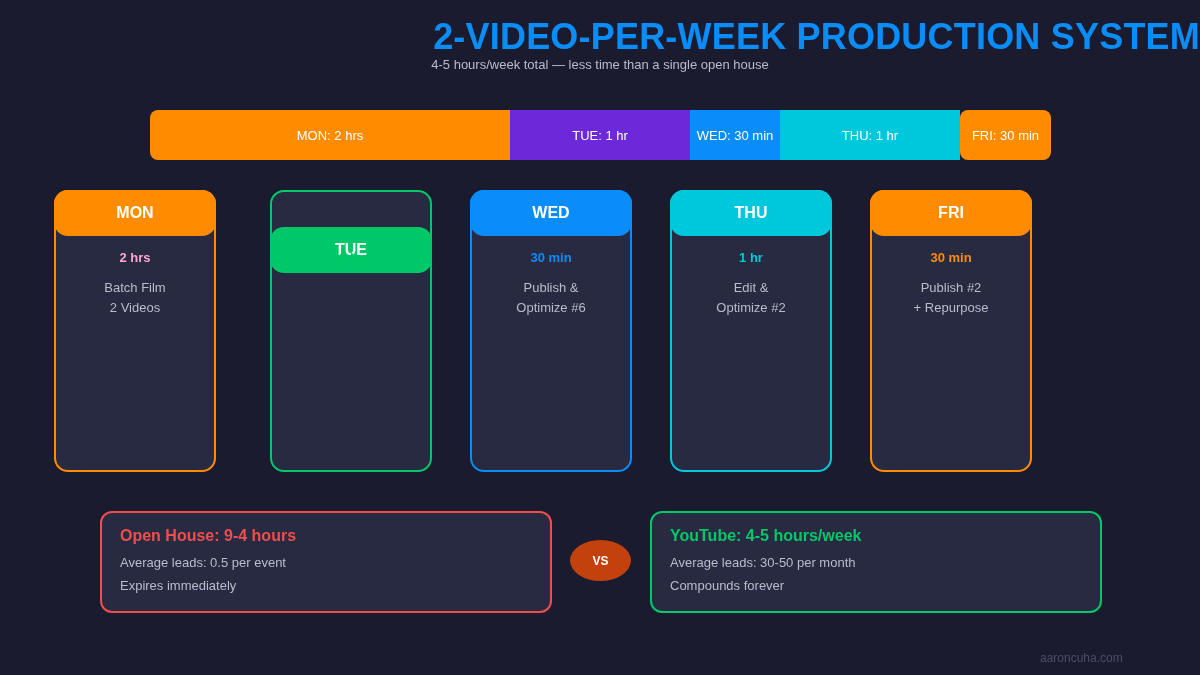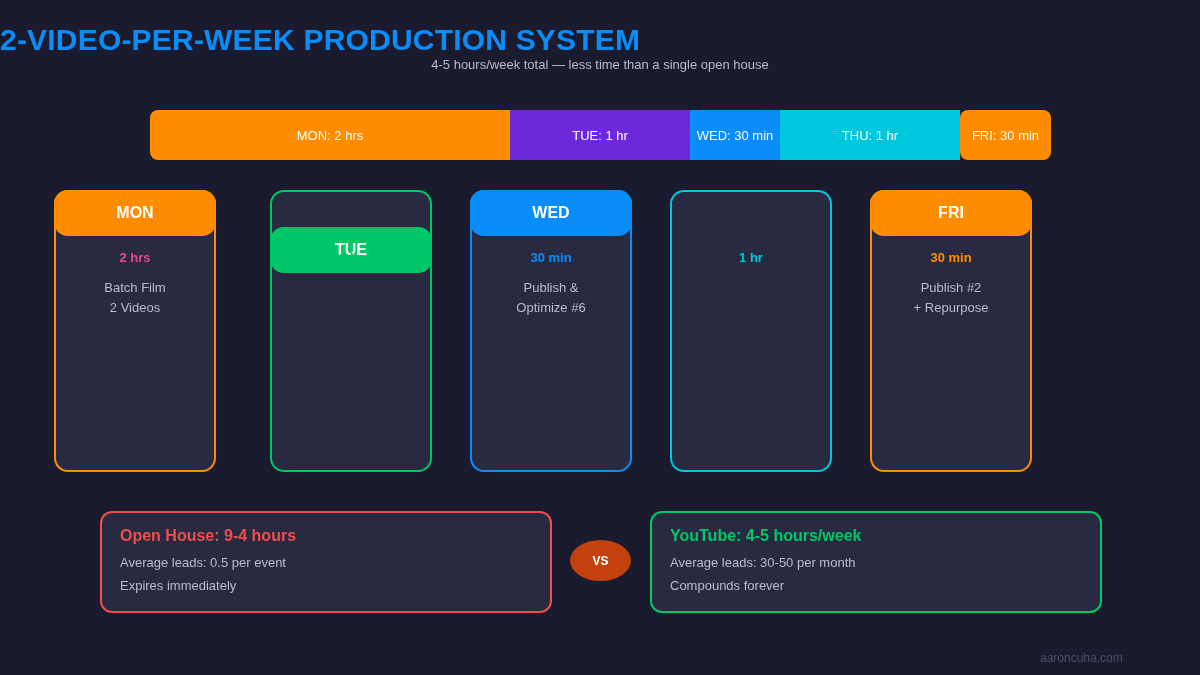--- a/index.html
+++ b/index.html
@@ -3,22 +3,22 @@
 <meta charset="utf-8">
 <style>
   html, body { margin: 0; padding: 0; }
   body {
     width: 1200px; height: 675px; overflow: hidden;
     background: #1a1b2e;
     font-family: "Liberation Sans", sans-serif;
     position: relative;
   }
   .title {
-    position: absolute; left: 0; top: 23px; width: 1200px;
-    text-align: left; color: #0a8df8; font-weight: bold; font-size: 30px;
+    position: absolute; left: 0; top: 16px; width: 1200px;
+    text-align: right; color: #0a8df8; font-weight: bold; font-size: 36px;
     letter-spacing: 0.2px;
   }
   .subtitle {
     position: absolute; left: 0; top: 57px; width: 1200px;
     text-align: center; color: #b8bccb; font-size: 13px;
   }
   .bar {
     position: absolute; left: 150px; top: 110px; height: 50px; width: 901px;
     display: flex;
   }
@@ -85,21 +85,21 @@
   <div class="seg" style="background: rgb(0, 200, 220); width: 180px;">
       <span>THU: 1 hr</span>
     </div>
   <div class="seg last" style="background: rgb(255, 140, 0); width: 91px;">
       <span>FRI: 30 min</span>
     </div>
 </div>
 
 <div class="card" style="left: 54px; border-color: rgb(255, 140, 0);">
   <div class="card-head" style="background: rgb(255, 140, 0);">MON</div>
-  <div class="card-time" style="color: #ec4899;">2 hrs</div>
+  <div class="card-time" style="color: #f9a8d4;">2 hrs</div>
   <div class="card-desc">
     <div>Batch Film</div>
     <div>2 Videos</div>
   </div>
 </div>
 
 <div class="card" style="left: 270px; border-color: rgb(0, 199, 103);">
   <div class="card-head" style="background: rgb(0, 199, 103); margin-top: 37px;">TUE</div>
   <div class="card-time" style="color: rgb(0, 199, 103);">1 hr</div>
 </div>
@@ -107,21 +107,26 @@
 <div class="card" style="left: 470px; border-color: rgb(10, 141, 248);">
   <div class="card-head" style="background: rgb(10, 141, 248);">WED</div>
   <div class="card-time" style="color: rgb(10, 141, 248);">30 min</div>
   <div class="card-desc">
     <div>Publish &amp;</div>
     <div>Optimize #6</div>
   </div>
 </div>
 
 <div class="card" style="left: 670px; border-color: rgb(0, 200, 220);">
+  <div class="card-head" style="background: rgb(0, 200, 220);">THU</div>
   <div class="card-time" style="color: rgb(0, 200, 220);">1 hr</div>
+  <div class="card-desc">
+    <div>Edit &amp;</div>
+    <div>Optimize #2</div>
+  </div>
 </div>
 
 <div class="card" style="left: 870px; border-color: rgb(255, 140, 0);">
   <div class="card-head" style="background: rgb(255, 140, 0);">FRI</div>
   <div class="card-time" style="color: rgb(255, 140, 0);">30 min</div>
   <div class="card-desc">
     <div>Publish #2</div>
     <div>+ Repurpose</div>
   </div>
 </div>

